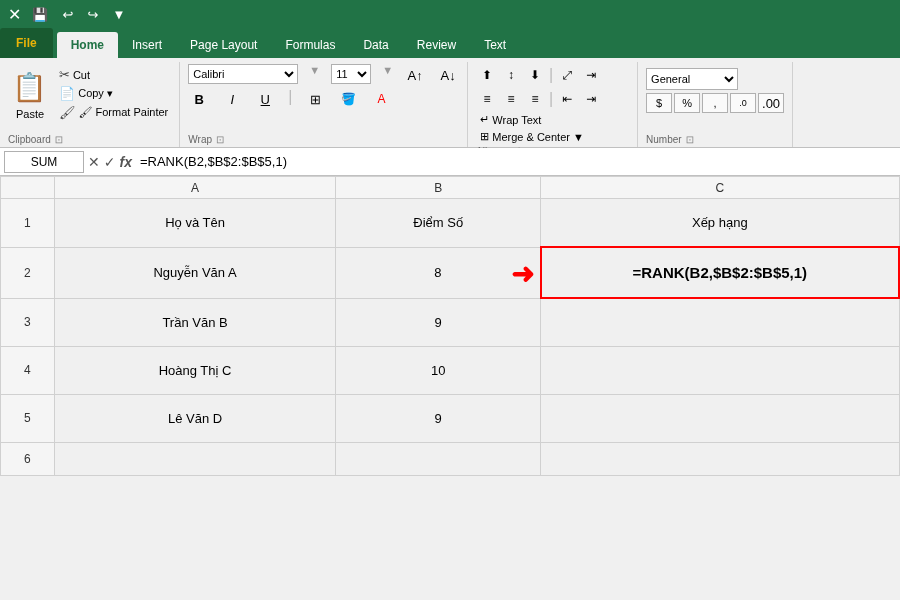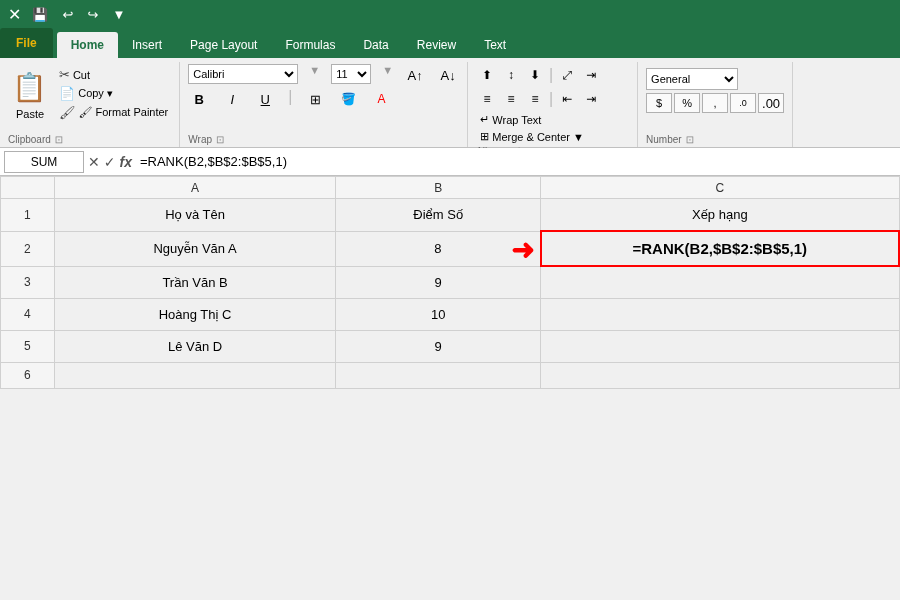--- a/index.html
+++ b/index.html
@@ -280,21 +280,21 @@
       border: 1px solid #d0d0d0;
       text-align: center;
       font-size: 12px;
       color: #333;
       width: 42px;
       height: 26px;
     }
     .cell {
       border: 1px solid #d0d0d0;
       height: 26px;
-      padding: 8px 8px;
+      padding: 16px 8px;
       font-size: 13px;
       text-align: center;
       white-space: nowrap;
     }
     .col-a { width: 220px; }
     .col-b { width: 160px; }
     .col-c { width: 280px; }
 
     .cell-formula {
       border: 2px solid red;

